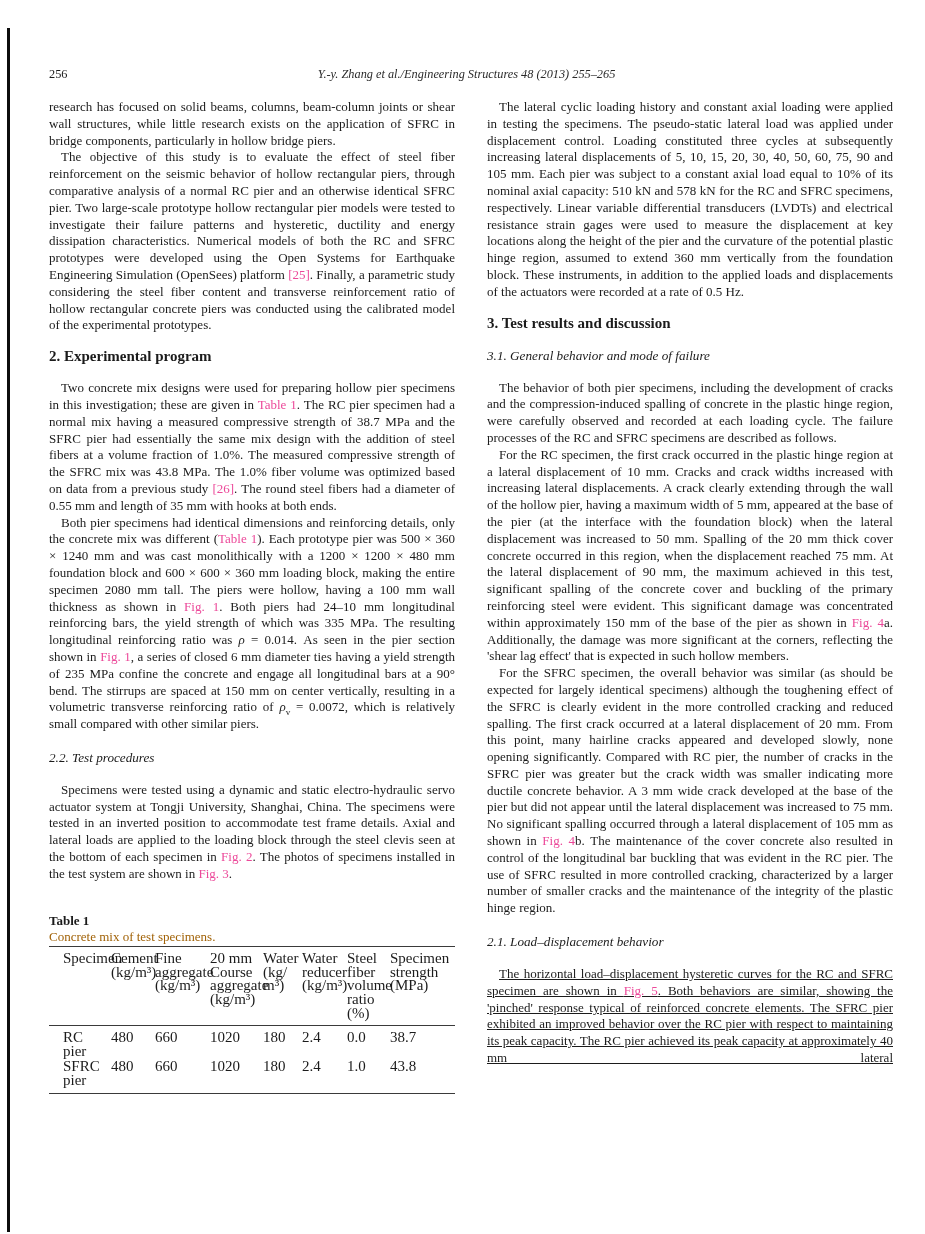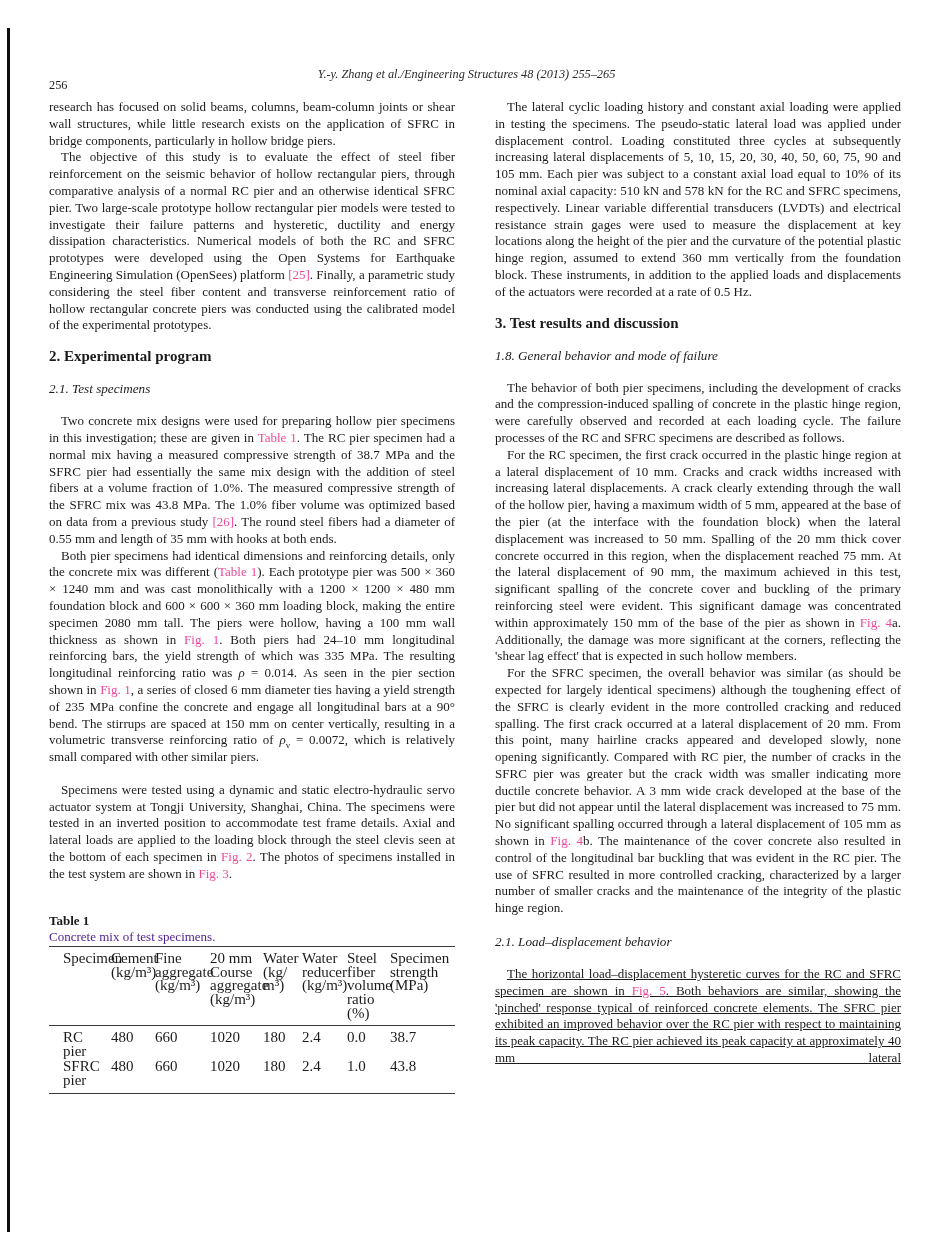--- a/index.html
+++ b/index.html
@@ -12,25 +12,25 @@
     overflow:hidden;
   }
   .edge-line{
     position:absolute;left:7px;top:28px;width:3px;height:1204px;
     background:#0d0d0d;
   }
   .page-header{
     position:absolute;top:66px;left:49px;right:41px;height:16px;
     font-size:12.3px;line-height:16px;
   }
-  .page-number{position:absolute;left:0;top:11px;font-style:normal;}
+  .page-number{position:absolute;left:0;top:0;font-style:normal;}
   .running-title{display:block;text-align:center;font-style:italic;color:#2a2a2a;}
   .columns{
     position:absolute;top:99px;left:49px;width:836px;
-    display:flex;gap:40px;
+    display:flex;gap:32px;
   }
   .col{width:406px;flex:0 0 406px;}
   .col p{
     margin:0;
     font-size:13px;line-height:16.8px;
     text-align:justify;
   }
   .col p.ind{text-indent:12px;}
   .col p.jlast{text-align-last:justify;text-decoration:underline;}
   h2.sec{
@@ -39,21 +39,21 @@
   }
   h3.subsec{
     font-size:13.2px;line-height:17px;font-weight:normal;font-style:italic;
     margin:0 0 16px 0;
   }
   .spacer16{height:16px;}
   .link{color:#ec4899;cursor:pointer;}
   sub{font-size:9px;line-height:0;}
   .table-block{margin-top:30px;}
   .tbl-caption-label{font-size:11.5px;font-weight:bold;line-height:14px;margin:0;}
-  .tbl-caption-text{font-size:11.5px;line-height:14px;margin:0 0 8px 0;color:#4c1d95;}
+  .tbl-caption-text{font-size:11.5px;line-height:14px;margin:0 0 8px 0;color:#a16207;}
   table.t1{
     width:406px;border-collapse:collapse;table-layout:fixed;
     border-top:1.6px solid #3a3a3a;border-bottom:1.6px solid #3a3a3a;
     font-size:15px;line-height:13.6px;
   }
   table.t1 th{
     font-weight:normal;text-align:left;vertical-align:top;
     padding:5px 3px 5px 0;
     border-bottom:1.6px solid #3a3a3a;
   }
@@ -77,26 +77,26 @@
     <span class="running-title">Y.-y. Zhang et al./Engineering Structures 48 (2013) 255–265</span>
   </div>
 
   <div class="columns">
 
     <div class="col">
       <p>research has focused on solid beams, columns, beam-column joints or shear wall structures, while little research exists on the application of SFRC in bridge components, particularly in hollow bridge piers.</p>
       <p class="ind">The objective of this study is to evaluate the effect of steel fiber reinforcement on the seismic behavior of hollow rectangular piers, through comparative analysis of a normal RC pier and an otherwise identical SFRC pier. Two large-scale prototype hollow rectangular pier models were tested to investigate their failure patterns and hysteretic, ductility and energy dissipation characteristics. Numerical models of both the RC and SFRC prototypes were developed using the Open Systems for Earthquake Engineering Simulation (OpenSees) platform <span class="link">[25]</span>. Finally, a parametric study considering the steel fiber content and transverse reinforcement ratio of hollow rectangular concrete piers was conducted using the calibrated model of the experimental prototypes.</p>
 
       <h2 class="sec">2. Experimental program</h2>
-      <h3 class="subsec">2.1. Test specimens</h3>
 
       <p class="ind">Two concrete mix designs were used for preparing hollow pier specimens in this investigation; these are given in <span class="link">Table 1</span>. The RC pier specimen had a normal mix having a measured compressive strength of 38.7 MPa and the SFRC pier had essentially the same mix design with the addition of steel fibers at a volume fraction of 1.0%. The measured compressive strength of the SFRC mix was 43.8 MPa. The 1.0% fiber volume was optimized based on data from a previous study <span class="link">[26]</span>. The round steel fibers had a diameter of 0.55 mm and length of 35 mm with hooks at both ends.</p>
       <p class="ind">Both pier specimens had identical dimensions and reinforcing details, only the concrete mix was different (<span class="link">Table 1</span>). Each prototype pier was 500 × 360 × 1240 mm and was cast monolithically with a 1200 × 1200 × 480 mm foundation block and 600 × 600 × 360 mm loading block, making the entire specimen 2080 mm tall. The piers were hollow, having a 100 mm wall thickness as shown in <span class="link">Fig. 1</span>. Both piers had 24–10 mm longitudinal reinforcing bars, the yield strength of which was 335 MPa. The resulting longitudinal reinforcing ratio was <i>ρ</i> = 0.014. As seen in the pier section shown in <span class="link">Fig. 1</span>, a series of closed 6 mm diameter ties having a yield strength of 235 MPa confine the concrete and engage all longitudinal bars at a 90° bend. The stirrups are spaced at 150 mm on center vertically, resulting in a volumetric transverse reinforcing ratio of <i>ρ</i><sub>v</sub> = 0.0072, which is relatively small compared with other similar piers.</p>
 
       <div class="spacer16"></div>
+      <h3 class="subsec">2.2. Test procedures</h3>
 
       <p class="ind">Specimens were tested using a dynamic and static electro-hydraulic servo actuator system at Tongji University, Shanghai, China. The specimens were tested in an inverted position to accommodate test frame details. Axial and lateral loads are applied to the loading block through the steel clevis seen at the bottom of each specimen in <span class="link">Fig. 2</span>. The photos of specimens installed in the test system are shown in <span class="link">Fig. 3</span>.</p>
 
       <div class="table-block">
         <p class="tbl-caption-label">Table 1</p>
         <p class="tbl-caption-text">Concrete mix of test specimens.</p>
         <table class="t1">
           <colgroup>
             <col style="width:62px">
               <col style="width:44px">
@@ -142,21 +142,21 @@
               </tr>
             </tbody>
         </table>
       </div>
     </div>
 
     <div class="col">
       <p class="ind">The lateral cyclic loading history and constant axial loading were applied in testing the specimens. The pseudo-static lateral load was applied under displacement control. Loading constituted three cycles at subsequently increasing lateral displacements of 5, 10, 15, 20, 30, 40, 50, 60, 75, 90 and 105 mm. Each pier was subject to a constant axial load equal to 10% of its nominal axial capacity: 510 kN and 578 kN for the RC and SFRC specimens, respectively. Linear variable differential transducers (LVDTs) and electrical resistance strain gages were used to measure the displacement at key locations along the height of the pier and the curvature of the potential plastic hinge region, assumed to extend 360 mm vertically from the foundation block. These instruments, in addition to the applied loads and displacements of the actuators were recorded at a rate of 0.5 Hz.</p>
 
       <h2 class="sec">3. Test results and discussion</h2>
-      <h3 class="subsec">1.8. General behavior and mode of failure</h3>
+      <h3 class="subsec">3.1. General behavior and mode of failure</h3>
 
       <p class="ind">The behavior of both pier specimens, including the development of cracks and the compression-induced spalling of concrete in the plastic hinge region, were carefully observed and recorded at each loading cycle. The failure processes of the RC and SFRC specimens are described as follows.</p>
       <p class="ind">For the RC specimen, the first crack occurred in the plastic hinge region at a lateral displacement of 10 mm. Cracks and crack widths increased with increasing lateral displacements. A crack clearly extending through the wall of the hollow pier, having a maximum width of 5 mm, appeared at the base of the pier (at the interface with the foundation block) when the lateral displacement was increased to 50 mm. Spalling of the 20 mm thick cover concrete occurred in this region, when the displacement reached 75 mm. At the lateral displacement of 90 mm, the maximum achieved in this test, significant spalling of the concrete cover and buckling of the primary reinforcing steel were evident. This significant damage was concentrated within approximately 150 mm of the base of the pier as shown in <span class="link">Fig. 4</span>a. Additionally, the damage was more significant at the corners, reflecting the 'shear lag effect' that is expected in such hollow members.</p>
       <p class="ind">For the SFRC specimen, the overall behavior was similar (as should be expected for largely identical specimens) although the toughening effect of the SFRC is clearly evident in the more controlled cracking and reduced spalling. The first crack occurred at a lateral displacement of 20 mm. From this point, many hairline cracks appeared and developed slowly, none opening significantly. Compared with RC pier, the number of cracks in the SFRC pier was greater but the crack width was smaller indicating more ductile concrete behavior. A 3 mm wide crack developed at the base of the pier but did not appear until the lateral displacement was increased to 75 mm. No significant spalling occurred through a lateral displacement of 105 mm as shown in <span class="link">Fig. 4</span>b. The maintenance of the cover concrete also resulted in control of the longitudinal bar buckling that was evident in the RC pier. The use of SFRC resulted in more controlled cracking, characterized by a larger number of smaller cracks and the maintenance of the integrity of the plastic hinge region.</p>
 
       <div class="spacer16"></div>
       <h3 class="subsec">2.1. Load–displacement behavior</h3>
 
       <p class="ind jlast">The horizontal load–displacement hysteretic curves for the RC and SFRC specimen are shown in <span class="link">Fig. 5</span>. Both behaviors are similar, showing the 'pinched' response typical of reinforced concrete elements. The SFRC pier exhibited an improved behavior over the RC pier with respect to maintaining its peak capacity. The RC pier achieved its peak capacity at approximately 40 mm lateral</p>
     </div>

